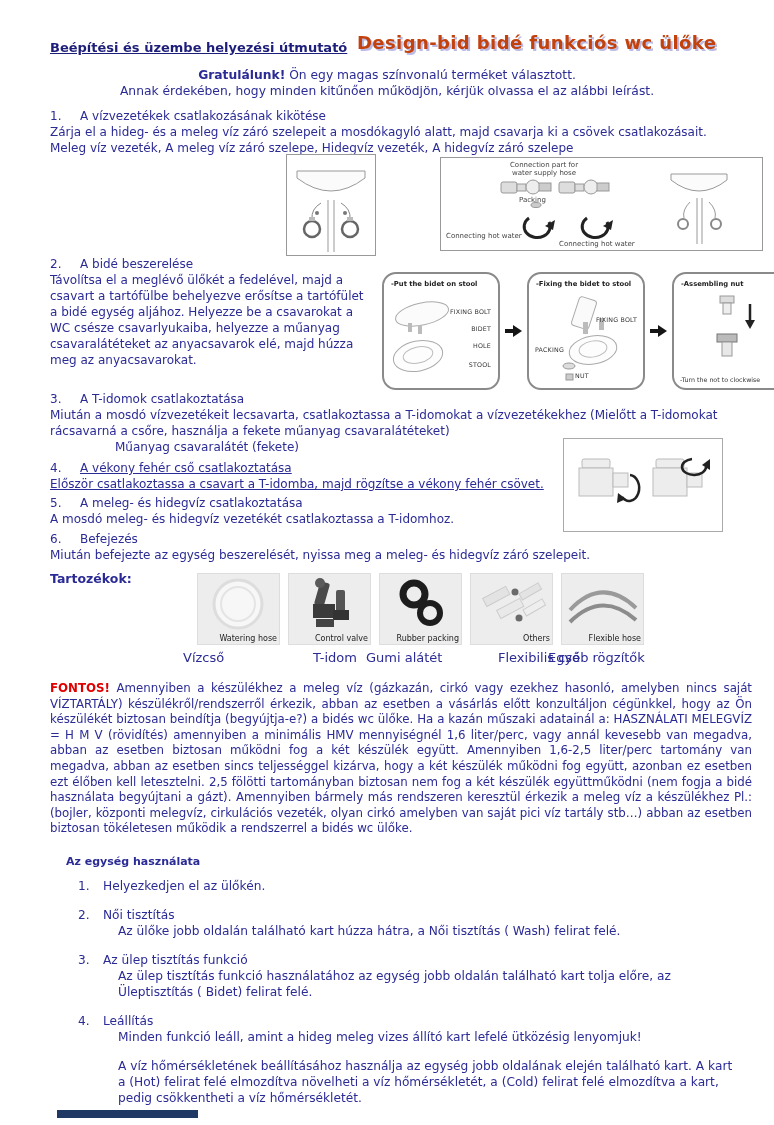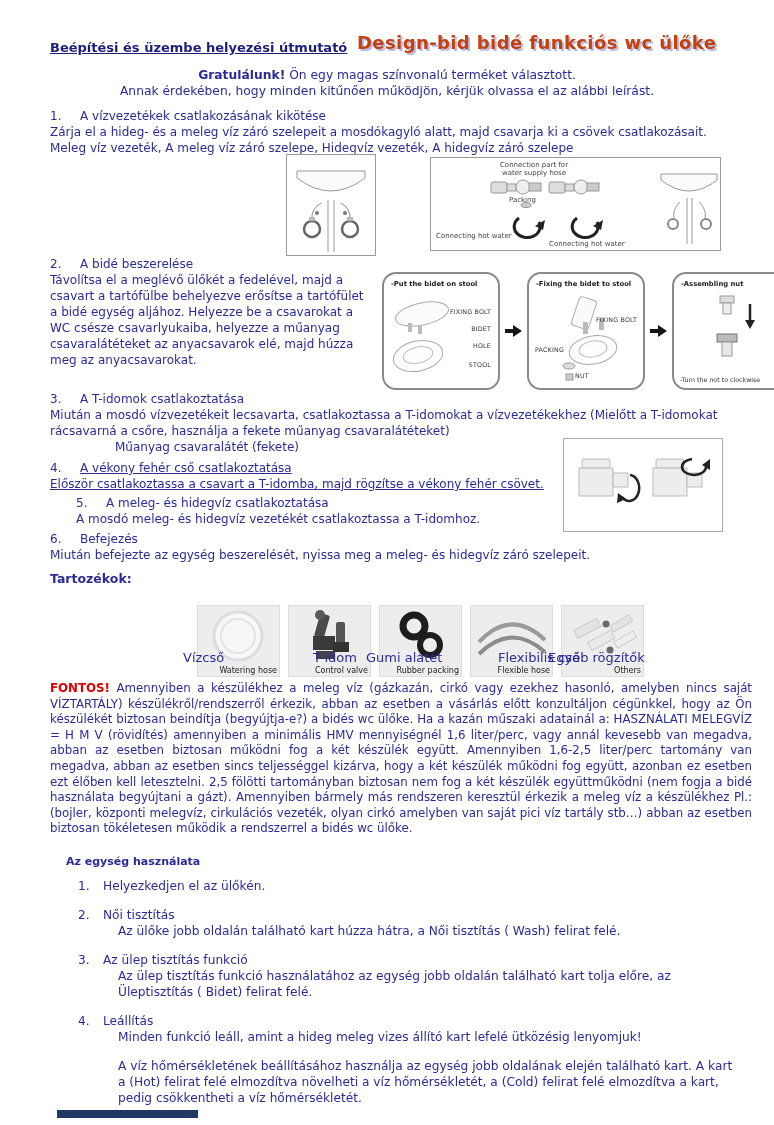--- a/index.html
+++ b/index.html
@@ -64,21 +64,21 @@
       <path d="M54,48 q10,6 9,16" stroke="#888" fill="none"></path>
       <circle cx="25" cy="74" r="8" fill="none" stroke="#666" stroke-width="2.5"></circle>
       <circle cx="63" cy="74" r="8" fill="none" stroke="#666" stroke-width="2.5"></circle>
       <circle cx="30" cy="58" r="2" fill="#777"></circle>
         <circle cx="58" cy="58" r="2" fill="#777"></circle>
       <rect x="22" y="62" width="6" height="4" fill="#bbb"></rect>
         <rect x="60" y="62" width="6" height="4" fill="#bbb"></rect>
     </svg>
   </div>
 
-  <div class="abs figbox" style="left:430px;top:157px;width:291px;height:94px;text-decoration:underline;">
+  <div class="abs figbox" style="left:440px;top:157px;width:323px;height:94px;text-decoration:underline;">
     <svg width="298" height="92" viewBox="0 0 298 92">
       <g stroke="#999" fill="#ddd">
         <rect x="60" y="24" width="16" height="11" rx="2"></rect>
           <rect x="76" y="26" width="9" height="7"></rect>
         <circle cx="92" cy="29" r="7" fill="#eee"></circle>
           <rect x="98" y="25" width="12" height="8" fill="#ccc"></rect>
         <rect x="118" y="24" width="16" height="11" rx="2"></rect>
           <rect x="134" y="26" width="9" height="7"></rect>
         <circle cx="150" cy="29" r="7" fill="#eee"></circle>
           <rect x="156" y="25" width="12" height="8" fill="#ccc"></rect>
@@ -186,33 +186,33 @@
       <path d="M128,20 a12,8 0 1 0 14,8" fill="none" stroke="#222" stroke-width="2.5"></path>
       <polygon points="138,26 146,20 146,31" fill="#222"></polygon>
     </svg>
   </div>
 
   <div class="abs body-t" style="left:50px;top:460px;width:520px;text-decoration:underline;">
     <div><span class="num">4.</span><span>A vékony fehér cső csatlakoztatása</span></div>
     <div>Először csatlakoztassa a csavart a T-idomba, majd rögzítse a vékony fehér csövet.</div>
   </div>
 
-  <div class="abs body-t" style="left:50px;top:495px;width:520px;margin-left:26px;">
+  <div class="abs body-t" style="left:50px;top:495px;width:520px;">
     <div><span class="num">5.</span><span>A meleg- és hidegvíz csatlakoztatása</span></div>
     <div>A mosdó meleg- és hidegvíz vezetékét csatlakoztassa a T-idomhoz.</div>
   </div>
 
   <div class="abs body-t" style="left:50px;top:531px;width:700px;">
     <div><span class="num">6.</span><span>Befejezés</span></div>
     <div>Miután befejezte az egység beszerelését, nyissa meg a meleg- és hidegvíz záró szelepeit.</div>
   </div>
 
   <div class="abs b" style="left:50px;top:571px;font-size:12.5px;">Tartozékok:</div>
 
-  <div class="abs acc-row" style="left:197px;top:605px;">
+  <div class="abs acc-row" style="left:197px;top:573px;">
     <div class="acc-box">
       <svg width="81" height="58" viewBox="0 0 81 58">
         <circle cx="40" cy="30" r="24" fill="#f7f7f7" stroke="#dddddd" stroke-width="3"></circle>
         <circle cx="40" cy="30" r="17" fill="none" stroke="#e4e4e4" stroke-width="2"></circle>
       </svg>
       <div class="acc-cap">Watering hose</div>
     </div>
     <div class="acc-box">
       <svg width="81" height="58" viewBox="0 0 81 58">
         <rect x="28" y="8" width="10" height="24" rx="2" transform="rotate(16 33 20)" fill="#4a4a4a"></rect>
@@ -226,36 +226,36 @@
     </div>
     <div class="acc-box">
       <svg width="81" height="58" viewBox="0 0 81 58">
         <circle cx="34" cy="20" r="11" fill="none" stroke="#1d1d1d" stroke-width="7"></circle>
         <circle cx="50" cy="39" r="10" fill="none" stroke="#1d1d1d" stroke-width="6"></circle>
       </svg>
       <div class="acc-cap">Rubber packing</div>
     </div>
     <div class="acc-box">
       <svg width="81" height="58" viewBox="0 0 81 58">
-        <path d="M8,36 Q40,2 74,34" fill="none" stroke="#9a9a9a" stroke-width="4"></path>
-        <path d="M8,48 Q40,16 74,46" fill="none" stroke="#8c8c8c" stroke-width="4"></path>
-      </svg>
-      <div class="acc-cap">Flexible hose</div>
-    </div>
-    <div class="acc-box">
-      <svg width="81" height="58" viewBox="0 0 81 58">
         <rect x="12" y="18" width="26" height="9" transform="rotate(-28 25 22)" fill="#e3e3e3" stroke="#ccc"></rect>
         <rect x="26" y="30" width="26" height="9" transform="rotate(-28 39 34)" fill="#e9e9e9" stroke="#ccc"></rect>
         <rect x="48" y="14" width="22" height="7" transform="rotate(-30 59 17)" fill="#e3e3e3" stroke="#ccc"></rect>
         <rect x="52" y="30" width="22" height="7" transform="rotate(-30 63 33)" fill="#eee" stroke="#ccc"></rect>
         <circle cx="44" cy="18" r="3.5" fill="#6a6a6a"></circle>
         <circle cx="48" cy="44" r="3.5" fill="#6a6a6a"></circle>
       </svg>
       <div class="acc-cap">Others</div>
     </div>
+    <div class="acc-box">
+      <svg width="81" height="58" viewBox="0 0 81 58">
+        <path d="M8,36 Q40,2 74,34" fill="none" stroke="#9a9a9a" stroke-width="4"></path>
+        <path d="M8,48 Q40,16 74,46" fill="none" stroke="#8c8c8c" stroke-width="4"></path>
+      </svg>
+      <div class="acc-cap">Flexible hose</div>
+    </div>
   </div>
 
   <div class="abs acc-label" style="left:183px;top:650px;">Vízcső</div>
   <div class="abs acc-label" style="left:281px;top:650px;margin-left:32px;">T-idom</div>
   <div class="abs acc-label" style="left:366px;top:650px;">Gumi alátét</div>
   <div class="abs acc-label" style="left:478px;top:650px;margin-left:20px;">Flexibilis cső</div>
   <div class="abs acc-label" style="left:548px;top:650px;">Egyéb rögzítők</div>
 
   <div class="abs imp" style="left:50px;top:681px;">
     <span class="red">FONTOS!</span><span> Amennyiben a készülékhez a meleg víz (gázkazán, cirkó vagy ezekhez hasonló, amelyben nincs saját VÍZTARTÁLY) készülékről/rendszerről érkezik, abban az esetben a vásárlás előtt konzultáljon cégünkkel, hogy az Ön készülékét biztosan beindítja (begyújtja-e?) a bidés wc ülőke. Ha a kazán műszaki adatainál a: HASZNÁLATI MELEGVÍZ = H M V (rövidítés) amennyiben a minimális HMV mennyiségnél 1,6 liter/perc, vagy annál kevesebb van megadva, abban az esetben biztosan működni fog a két készülék együtt. Amennyiben 1,6-2,5 liter/perc tartomány van megadva, abban az esetben sincs teljességgel kizárva, hogy a két készülék működni fog együtt, azonban ez esetben ezt élőben kell letesztelni. 2,5 fölötti tartományban biztosan nem  fog a két készülék együttműködni (nem fogja a bidé használata begyújtani a gázt). Amennyiben bármely más rendszeren keresztül érkezik a meleg víz a készülékhez Pl.: (bojler, központi melegvíz, cirkulációs vezeték, olyan cirkó amelyben van saját pici víz tartály stb…) abban az esetben biztosan tökéletesen működik a rendszerrel a bidés wc ülőke.</span>

